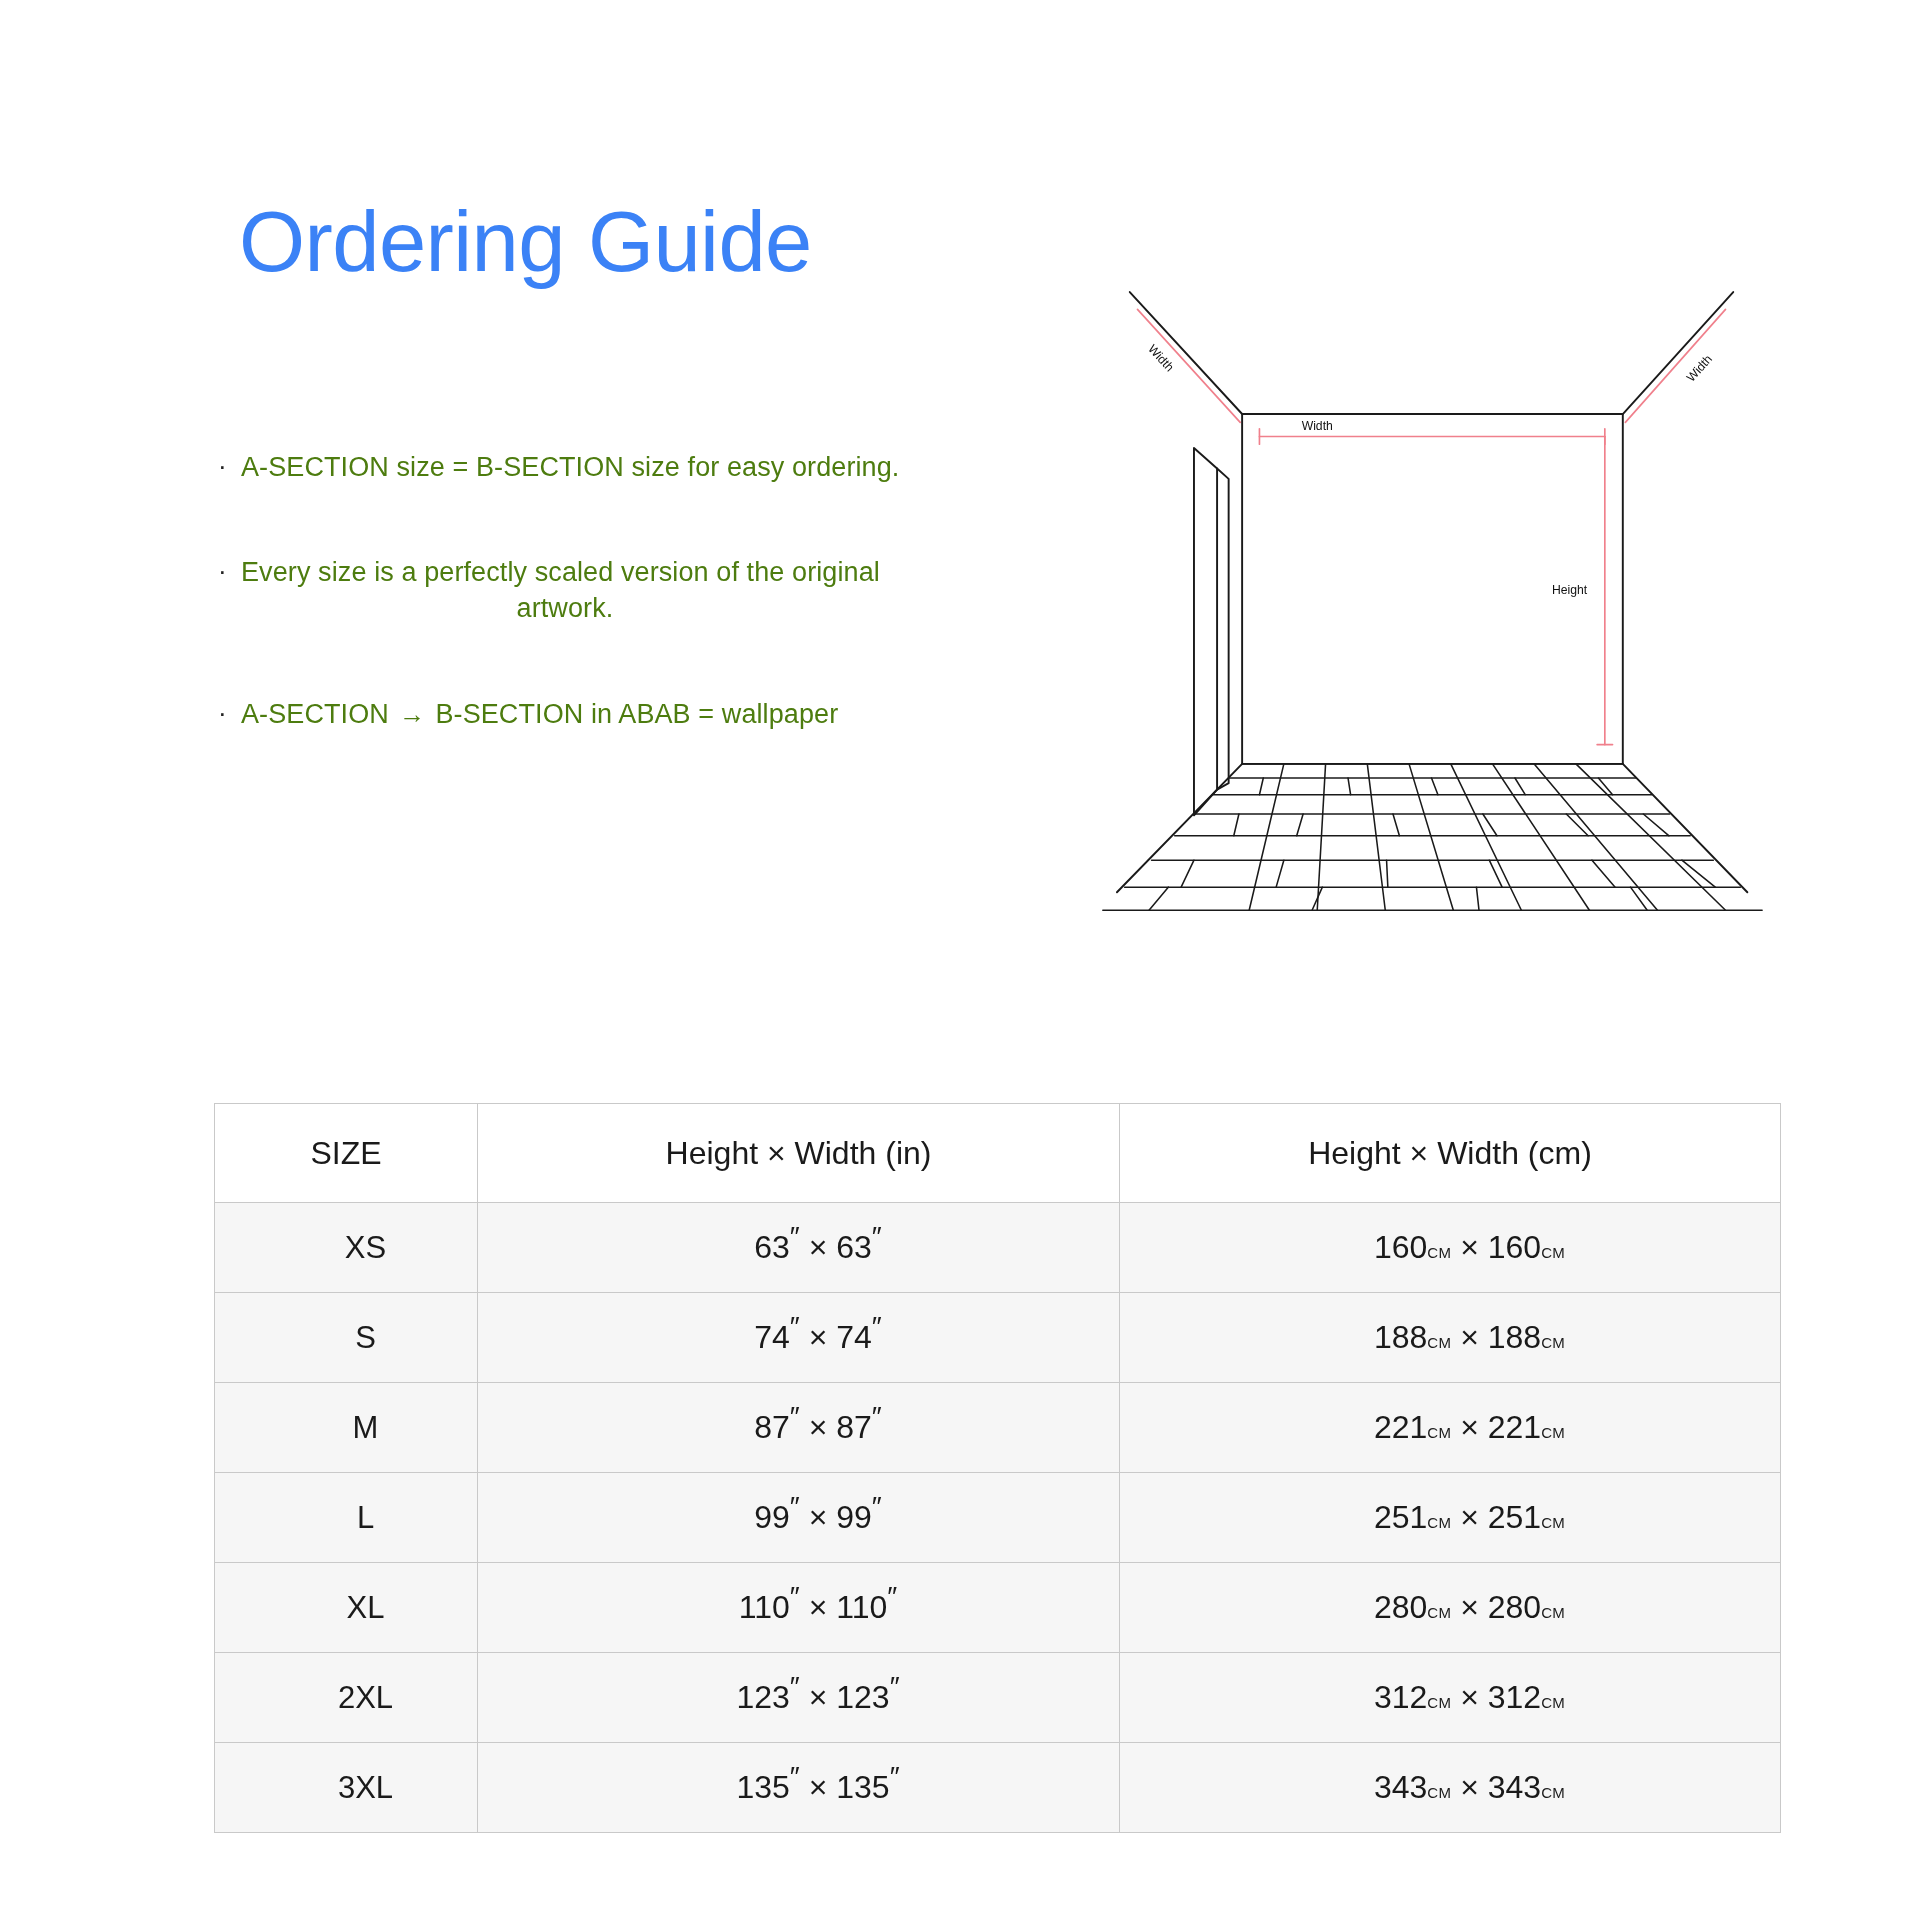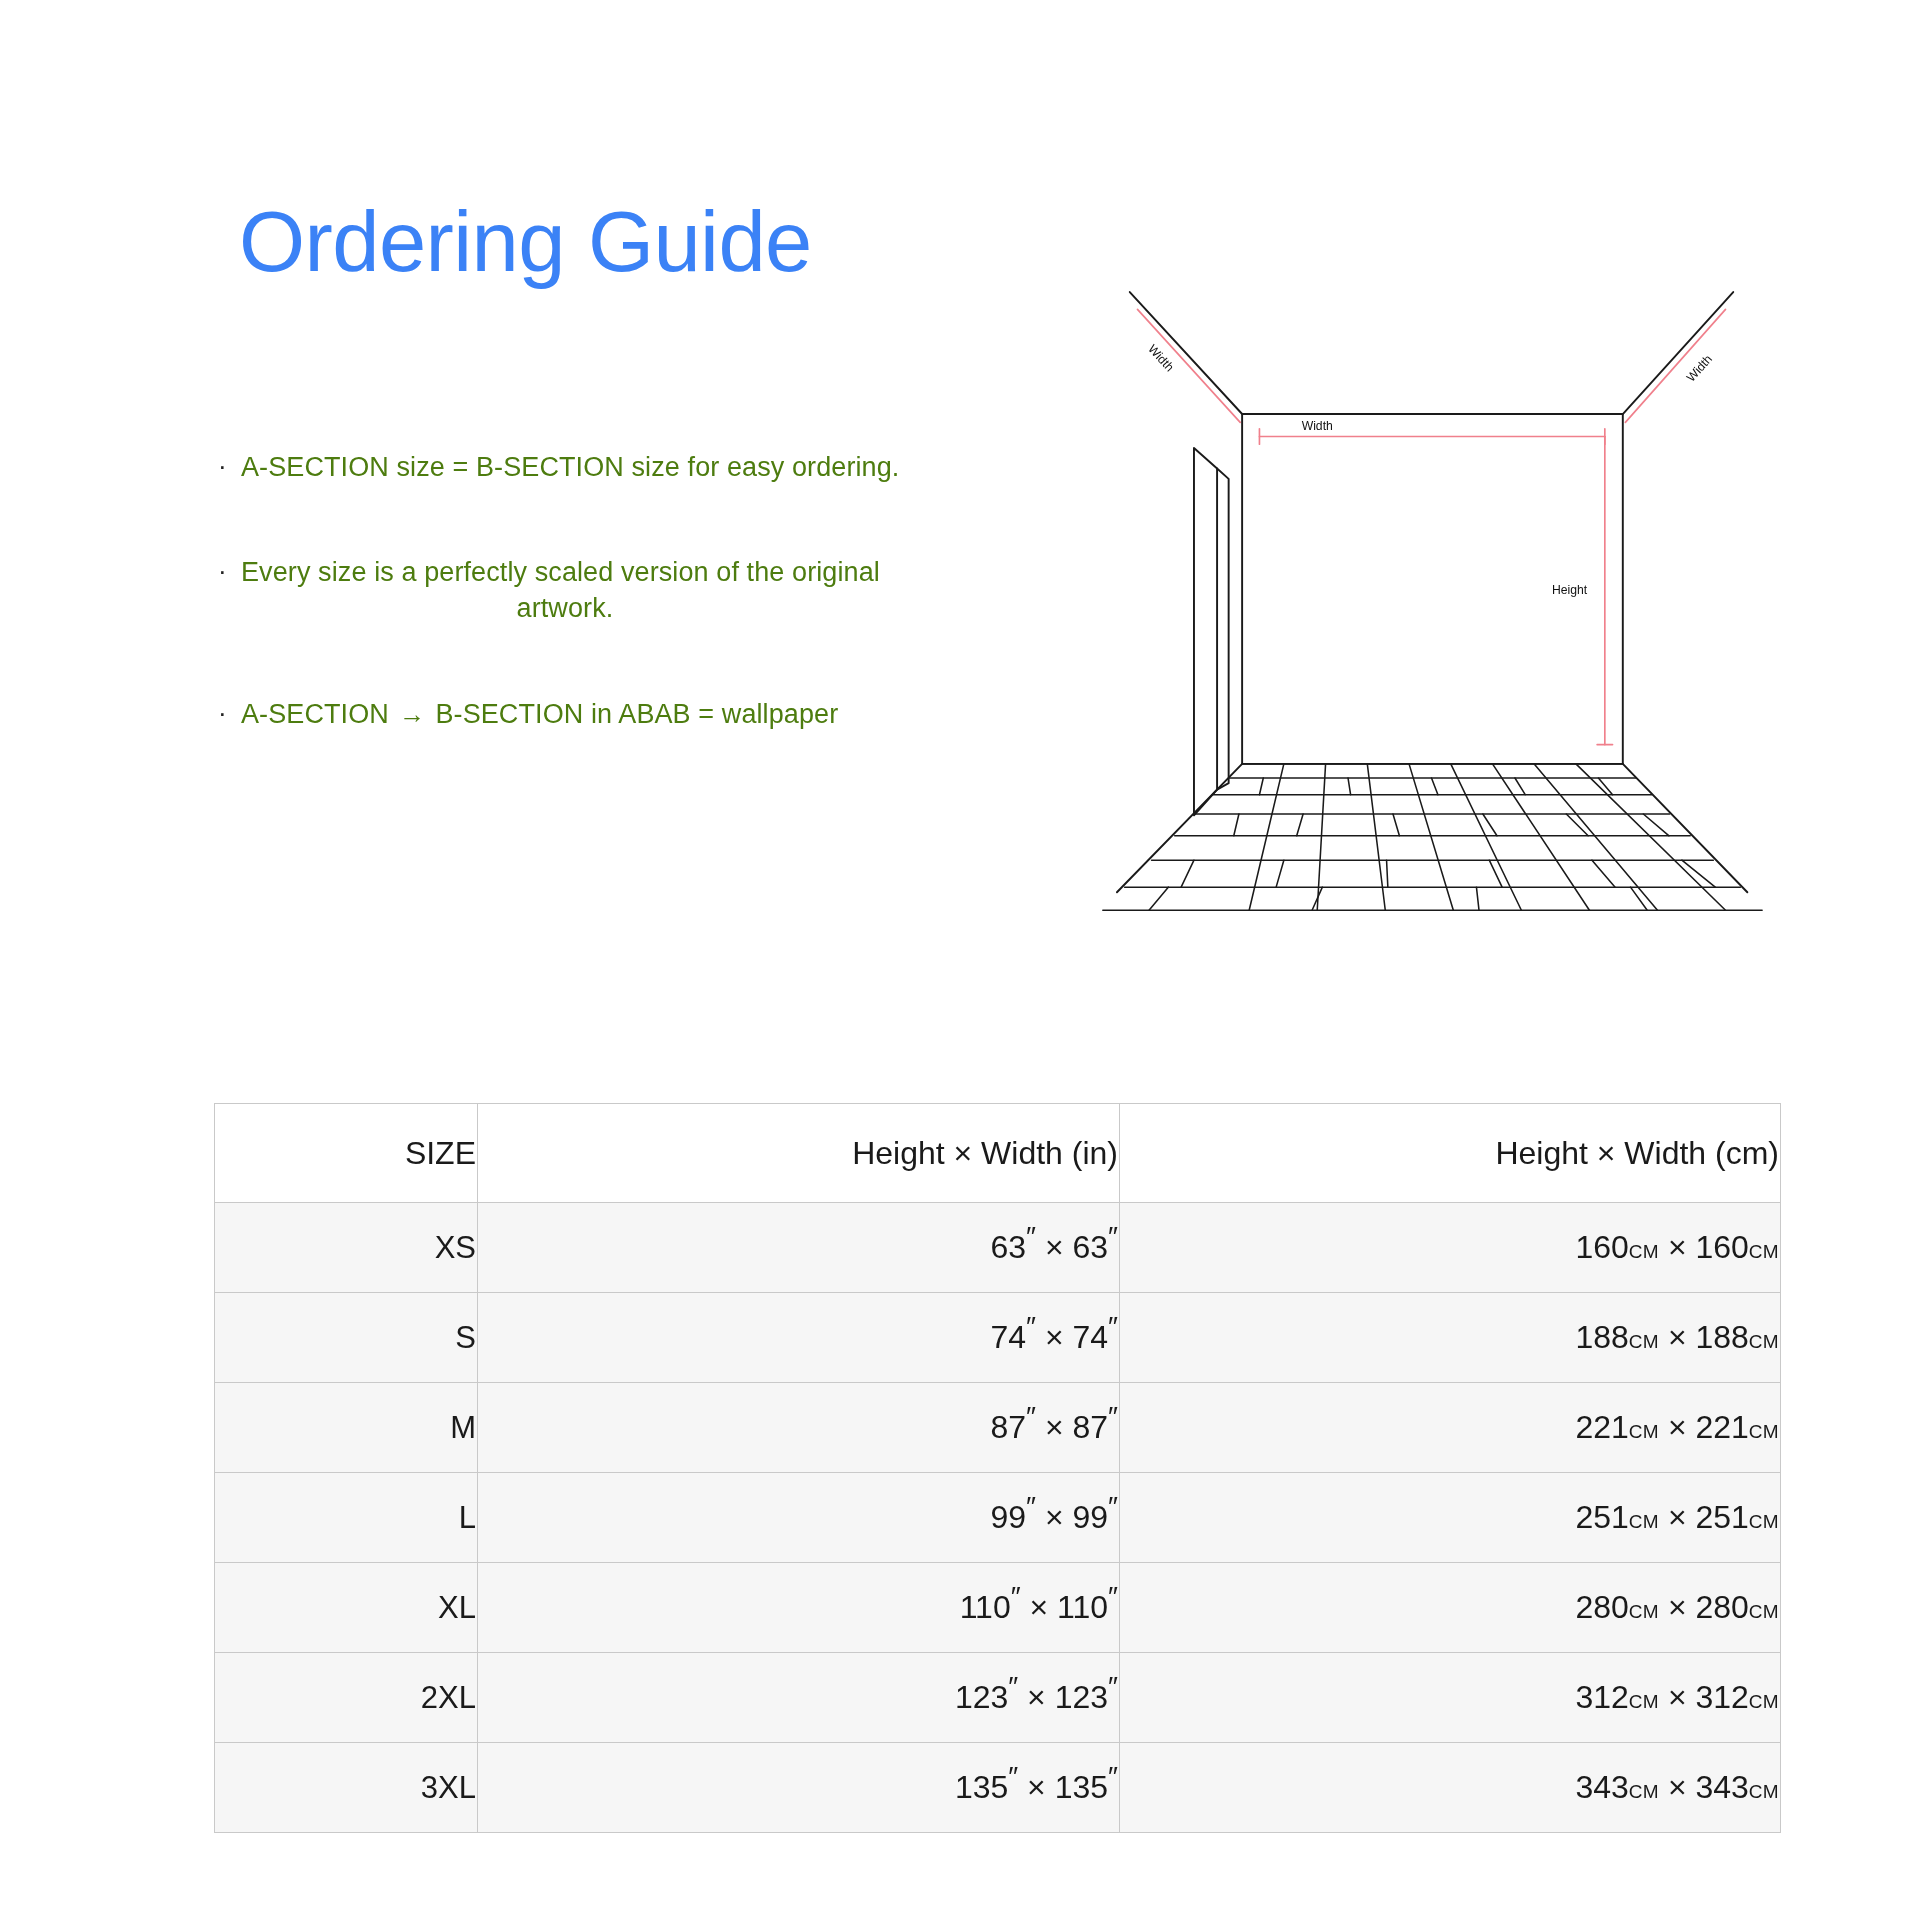--- a/index.html
+++ b/index.html
@@ -90,40 +90,40 @@
     width: 1567px;
     border-collapse: collapse;
     table-layout: fixed;
   }
   .size-table col.c1 { width: 263px; }
   .size-table col.c2 { width: 642px; }
   .size-table col.c3 { width: 661px; }
 
   .size-table th, .size-table td {
     border: 1.3px solid #c9c9c9;
-    text-align: right;
+    text-align: center;
     color: #1a1a1a;
     font-weight: 400;
   }
   .size-table thead th {
     height: 96px;
     font-size: 32px;
     background: #ffffff;
   }
   .size-table tbody td {
     height: 87px;
     font-size: 32px;
     background: #f6f6f6;
     padding-left: 40px;
   }
   .size-table tbody td.size-cell {
     font-size: 31px;
   }
   .unit {
-    font-size: 19px;
+    font-size: 15px;
     letter-spacing: 0.3px;
   }
   .prime {
     font-size: 28px;
     vertical-align: super;
     line-height: 0;
   }
 </style>
 </head>
 <body>

